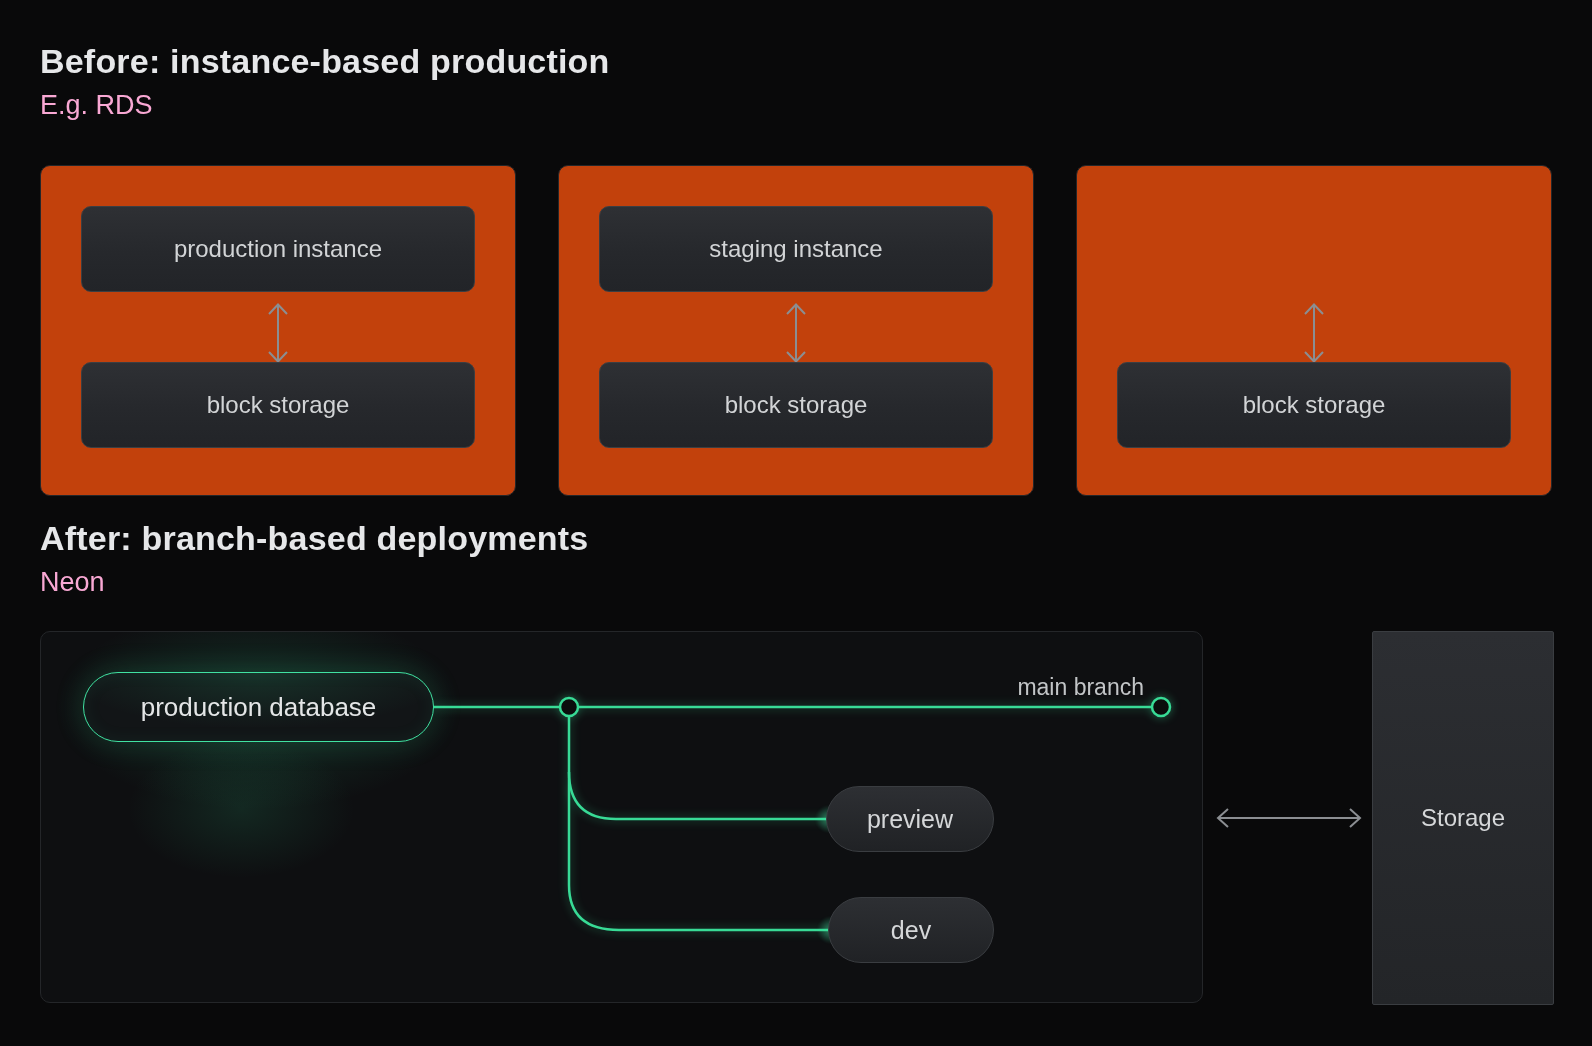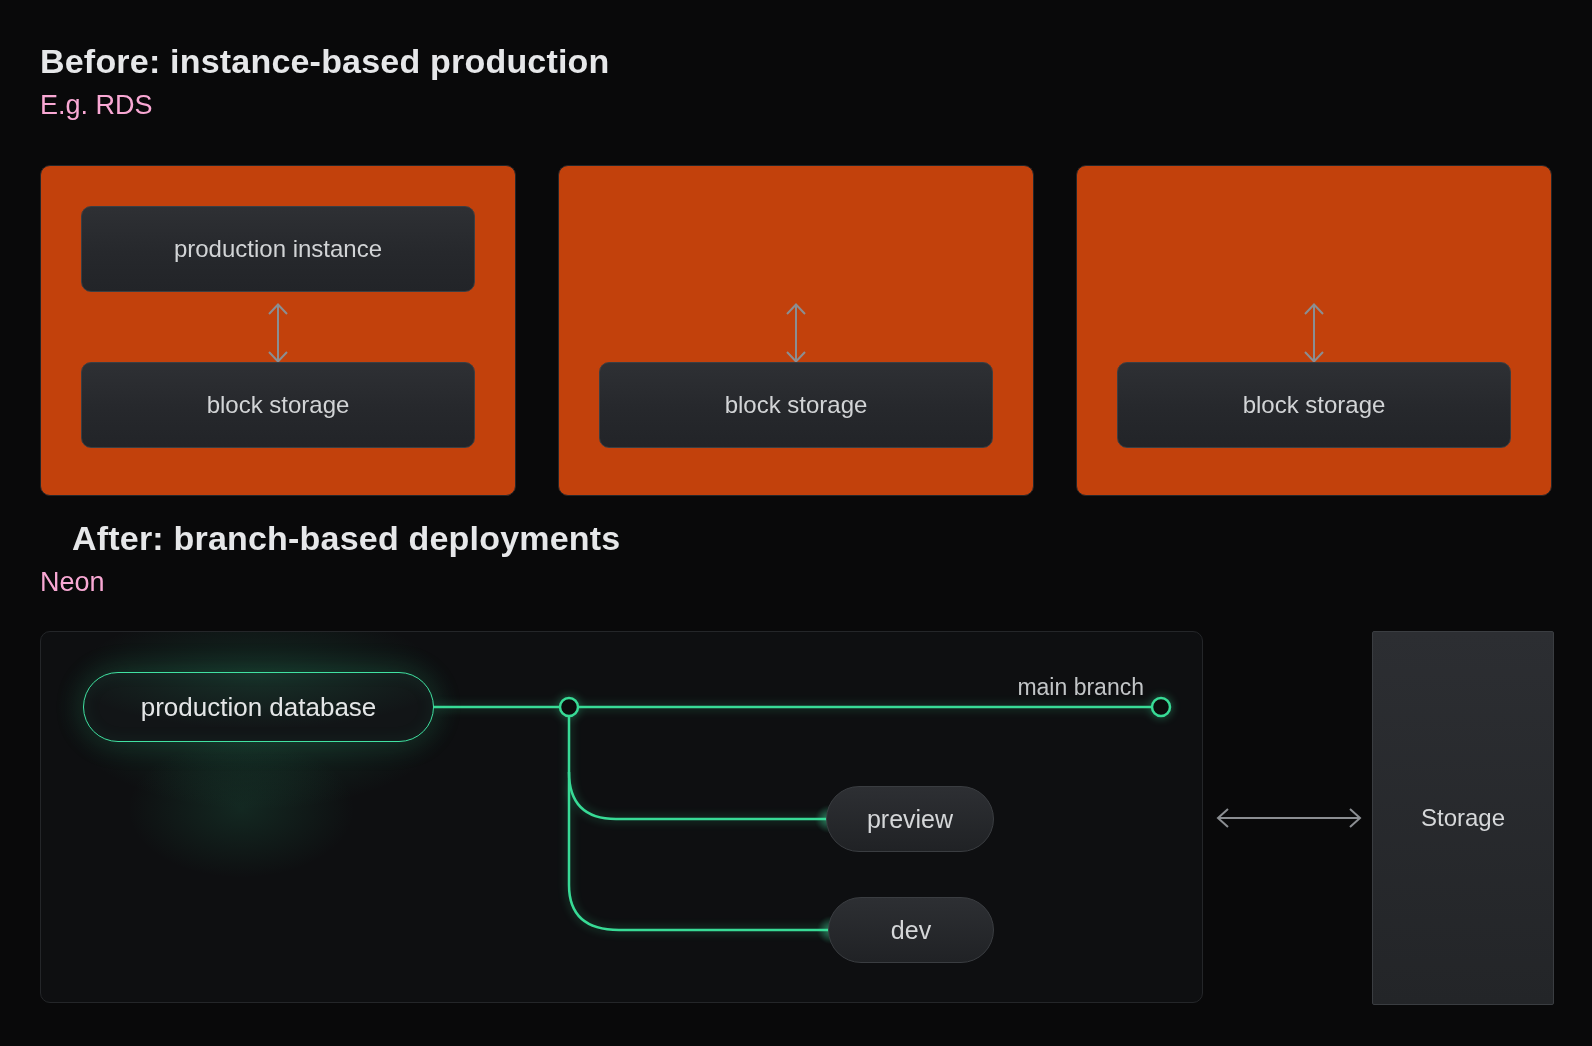--- a/index.html
+++ b/index.html
@@ -8,21 +8,21 @@
     position:relative; width:1592px; height:1046px;
     background:#09090a; overflow:hidden;
     font-family:"Liberation Sans", sans-serif;
     -webkit-font-smoothing:antialiased;
   }
 
   
   .title { position:absolute; margin:0; font-size:34px; font-weight:600;
            color:#e6e7e9; letter-spacing:.2px; }
   .t1 { left:40px; top:42px; }
-  .t2 { left:40px; top:519px;margin-left:32px; }
+  .t2 { left:40px; top:519px; }
   .subtitle { position:absolute; font-size:27px; font-weight:400; color:#f9a8d4; }
   .s1 { left:40px; top:90px; }
   .s2 { left:40px; top:567px; }
 
   
   .env-panel {
     position:absolute; top:147px; width:476px; height:331px;
     background:#c2410c; border:1px solid #242629; border-radius:10px;
     box-sizing:border-box;
     margin-top:18px;
@@ -117,20 +117,23 @@
     </div>
     <svg class="v-arrow" width="30" height="68">
       <path d="M15 6 V62 M6 15 L15 5.5 L24 15 M6 53 L15 62.5 L24 53" stroke="#8b8e92" stroke-width="2" fill="none"></path>
     </svg>
     <div class="node bottom">
       <span class="node-label">block storage</span>
     </div>
   </section>
 
   <section class="env-panel" style="left:558px">
+    <div class="node top">
+      <span class="node-label">staging instance</span>
+    </div>
     <svg class="v-arrow" width="30" height="68">
       <path d="M15 6 V62 M6 15 L15 5.5 L24 15 M6 53 L15 62.5 L24 53" stroke="#8b8e92" stroke-width="2" fill="none"></path>
     </svg>
     <div class="node bottom">
       <span class="node-label">block storage</span>
     </div>
   </section>
 
   <section class="env-panel" style="left:1076px">
     <svg class="v-arrow" width="30" height="68">

